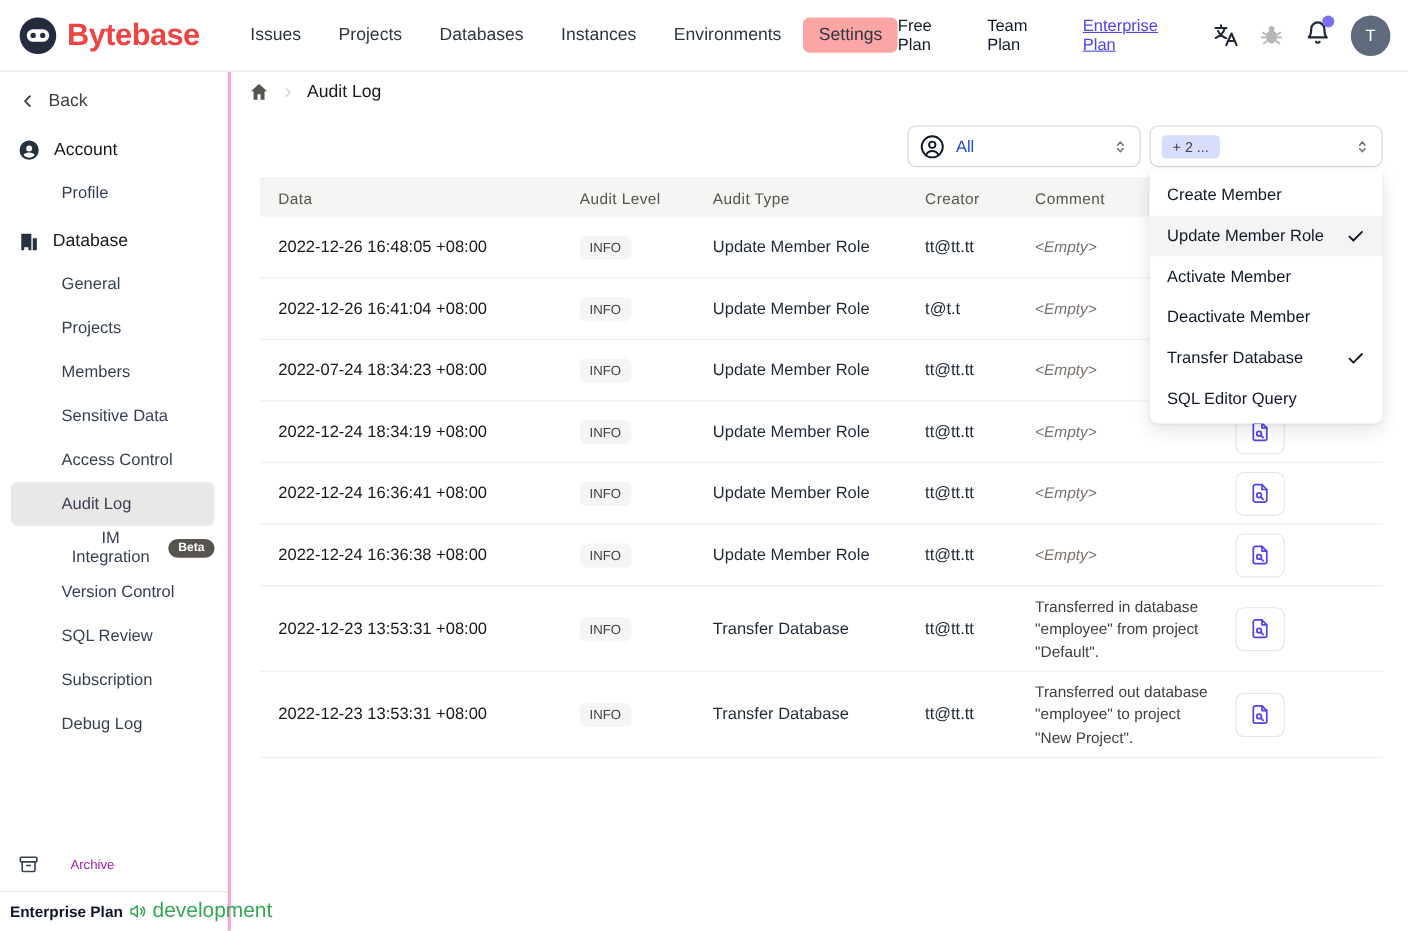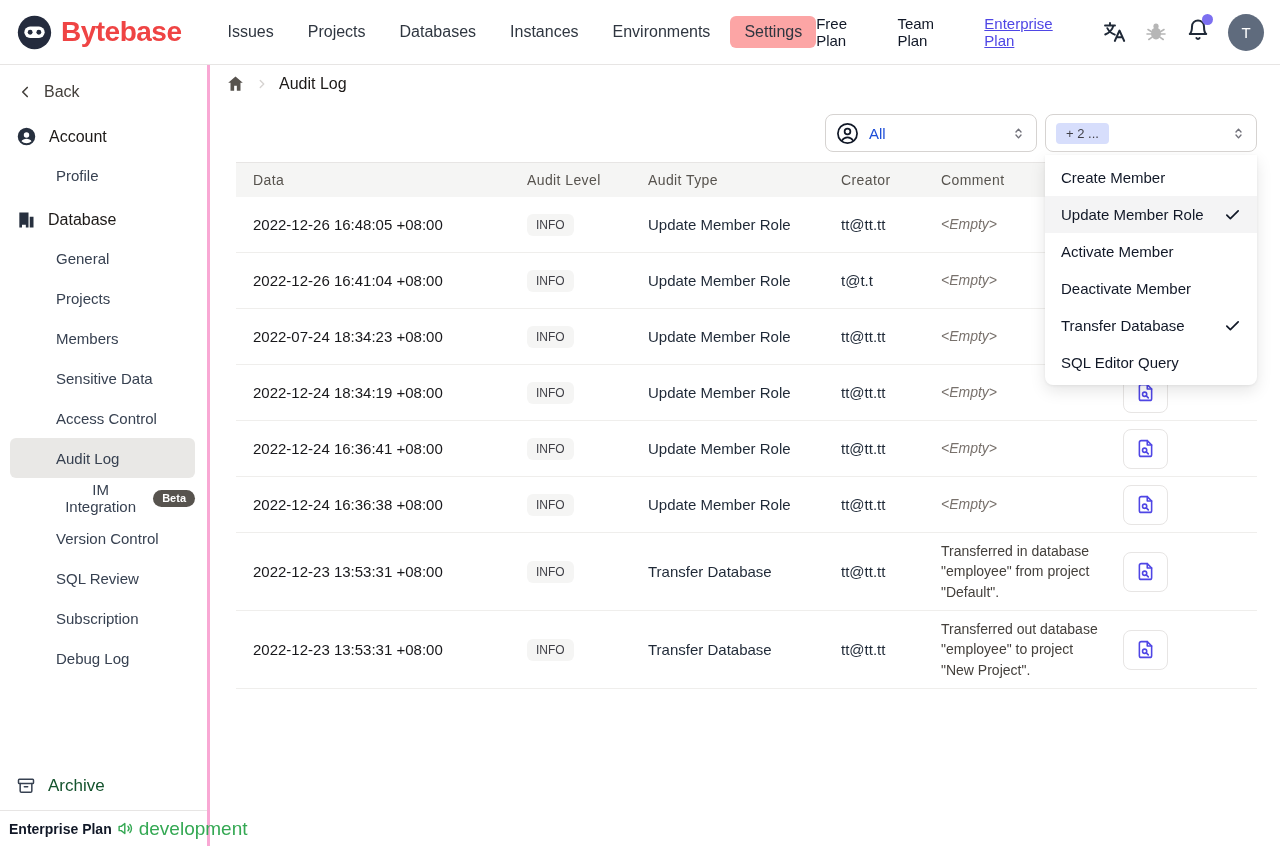--- a/index.html
+++ b/index.html
@@ -47,21 +47,21 @@
   .sb-item {
     height:40px; display:flex; align-items:center; margin:0 12px 0 10px;
     padding-left:46px; font-size:15px; color:#374151; border-radius:6px; cursor:pointer;
   }
   .sb-item.active { background:#e9e8e6; }
   .sb-badge {
     margin-left:8px; background:#57534e; color:#fff; font-size:11px; font-weight:700;
     padding:3px 9px; border-radius:999px; line-height:1;
   }
   .sb-spacer { flex:1; }
-  .archive-row { display:flex; align-items:center; gap:12px; padding:10px 16px 14px; font-size:17px; color:#14532d; cursor:pointer; }
+  .archive-row { display:flex; align-items:center; gap:28px; padding:10px 16px 14px; font-size:12px; color:#a21caf; cursor:pointer; }
   .archive-row .icon { color:#374151; }
   .sb-footer {
     border-top:1px solid #e7e5e4; height:36px; display:flex; align-items:center;
     gap:5px; padding:0 9px; white-space:nowrap;
   }
   .sb-footer-plan { font-weight:700; font-size:14px; color:#111827; }
   .sb-footer-env { font-size:19px; color:#34a853; }
   .sb-footer .icon { color:#34a853; }
 
   

